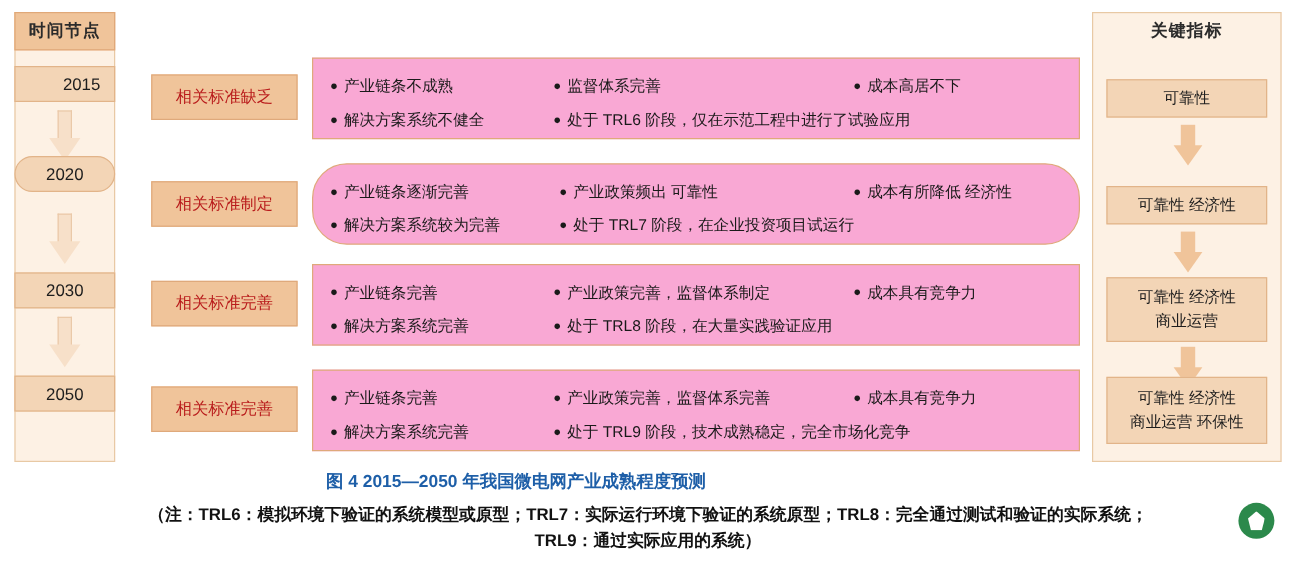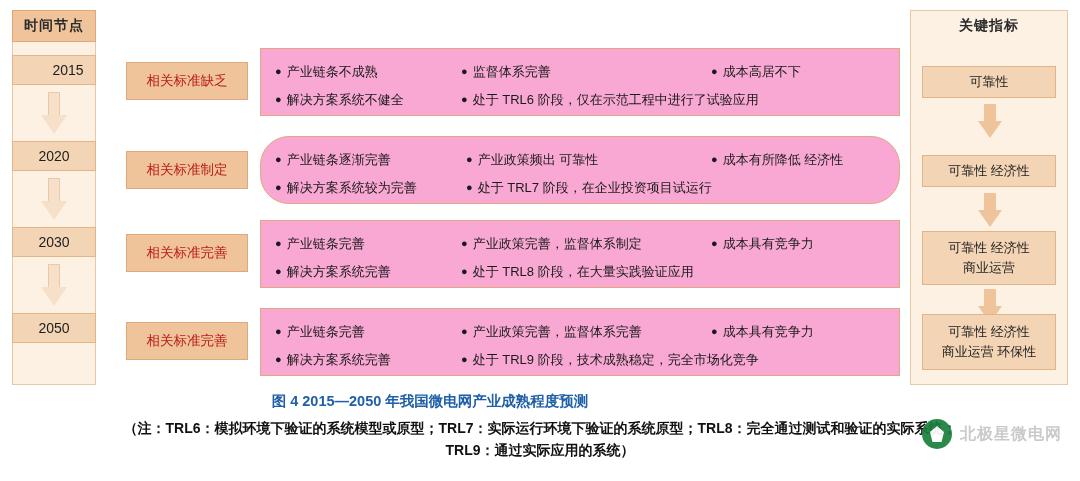--- a/index.html
+++ b/index.html
@@ -277,21 +277,21 @@
   <div class="timeline-col"></div>
   <div class="timeline-header">时间节点</div>
 
   <div class="year-box" style="top:55px;padding-left:28px;">2015</div>
   <div class="arrow-down" style="left:41px; top:92px;">
     <div class="shaft"></div>
       <div class="head-b"></div>
       <div class="head"></div>
   </div>
 
-  <div class="year-box" style="top:141px;">2020</div>
+  <div class="year-box" style="top:130px;border-radius:15px;">2020</div>
   <div class="arrow-down" style="left:41px; top:178px;">
     <div class="shaft"></div>
       <div class="head-b"></div>
       <div class="head"></div>
   </div>
 
   <div class="year-box" style="top:227px;">2030</div>
   <div class="arrow-down" style="left:41px; top:264px;">
     <div class="shaft"></div>
       <div class="head-b"></div>
@@ -371,16 +371,15 @@
   </div>
 
   <div class="caption">图 4    2015—2050 年我国微电网产业成熟程度预测</div>
   <div class="note">
     <span>（注：TRL6：模拟环境下验证的系统模型或原型；TRL7：实际运行环境下验证的系统原型；TRL8：完全通过测试和验证的实际系统；</span>
     <span class="line2">TRL9：通过实际应用的系统）</span>
   </div>
 
   <div class="watermark">
     <div class="wm-logo"></div>
-    <div class="wm-text">北极星微电网</div>
   </div>
 
 </div>
 
 </body></html>

